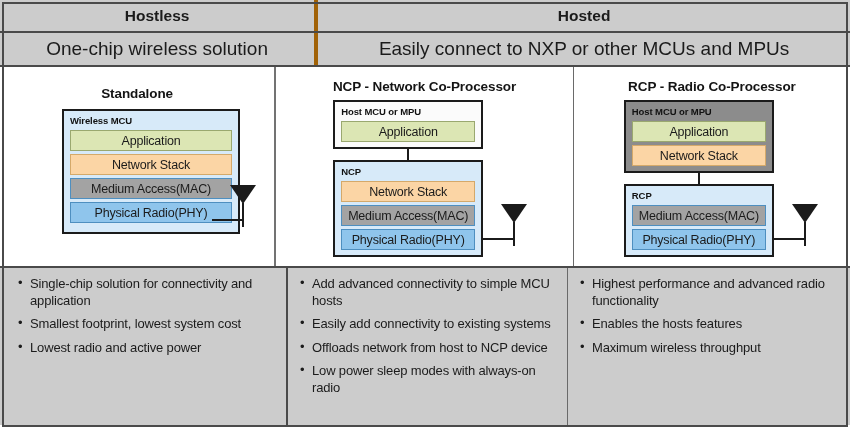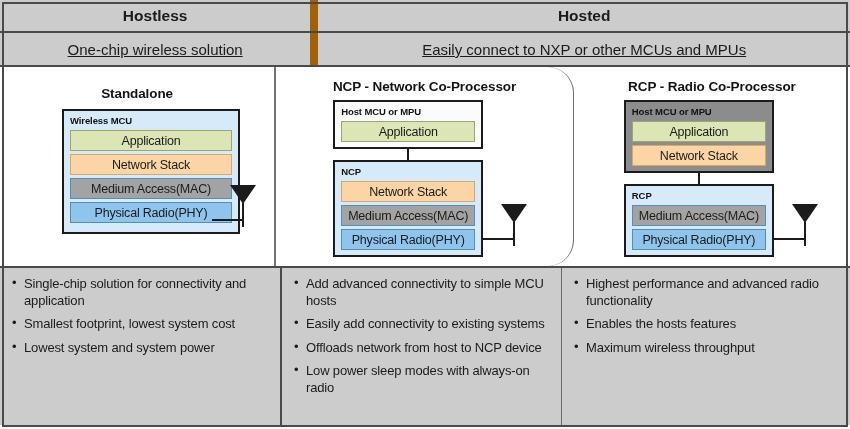--- a/index.html
+++ b/index.html
@@ -46,45 +46,45 @@
   .row-head.r2 { top: 33px; height: 34px; }
 
   .hcell {
     box-sizing: border-box;
     display: flex;
     align-items: center;
     justify-content: center;
     color: #1b1b1b;
     height: 100%;
   }
-  .hcell.left  { width: 336px; border-right: 8px solid #a16207; }
+  .hcell.left  { width: 336px; border-right: 4px solid #a16207; }
   .hcell.right { width: 562px; text-align: right; }
 
   .hcell.bold { font-weight: bold; font-size: 15.5px; }
-  .hcell.sub  { font-weight: normal; font-size: 15px; text-decoration: underline; }
+  .hcell.sub  { font-weight: normal; font-size: 19px; }
 
   
   .band {
     position: absolute;
     left: 0;
     top: 67px;
     width: 100%;
     height: 201px;
     box-sizing: border-box;
     background: #ffffff;
     border-bottom: 2px solid #4a4a4a;
     display: flex;
   }
   .bcol {
     position: relative;
     box-sizing: border-box;
     height: 100%;
   }
   .bcol.c1 { width: 282px; border-right: 2px solid #737373; }
-  .bcol.c2 { width: 304px; border-right: 1.5px solid #6a6a6a; border-radius: 26px; }
+  .bcol.c2 { width: 304px; border-right: 1.5px solid #6a6a6a; }
   .bcol.c3 { width: 282px; }
 
   .col-title {
     position: absolute;
     left: 0;
     right: 0;
     text-align: center;
     font-weight: bold;
     font-size: 13.5px;
     color: #141414;
@@ -171,20 +171,21 @@
   
   .bullets {
     position: absolute;
     left: 0;
     top: 268px;
     width: 100%;
     height: 157px;
     box-sizing: border-box;
     background: #cccccc;
     display: flex;
+    justify-content: flex-end;
   }
   .bcell {
     box-sizing: border-box;
     height: 100%;
     padding: 8px 10px 0 10px;
   }
   .bcell.c1 { width: 282px; border-right: 2px solid #4a4a4a; }
   .bcell.c2 { width: 280px; border-right: 1.5px solid #6a6a6a; }
   .bcell.c3 { width: 282px; }
 
@@ -296,21 +297,21 @@
       </div>
     </div>
   </div>
 
   <div class="bullets">
 
     <div class="bcell c1">
       <ul class="blist">
         <li class="bitem">Single-chip solution for connectivity and application</li>
         <li class="bitem">Smallest footprint, lowest system cost</li>
-        <li class="bitem">Lowest system and system power</li>
+        <li class="bitem">Lowest radio and active power</li>
       </ul>
     </div>
 
     <div class="bcell c2">
       <ul class="blist">
         <li class="bitem">Add advanced connectivity to simple MCU hosts</li>
         <li class="bitem">Easily add connectivity to existing systems</li>
         <li class="bitem">Offloads network from host to NCP device</li>
         <li class="bitem">Low power sleep modes with always-on radio</li>
       </ul>

